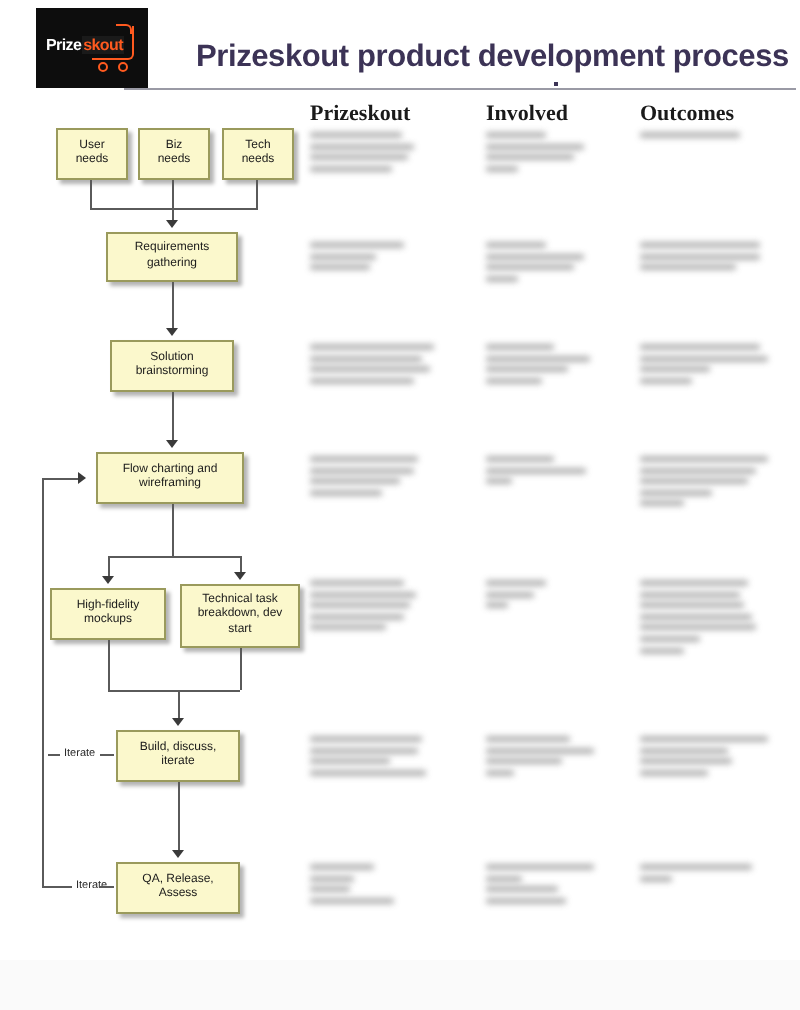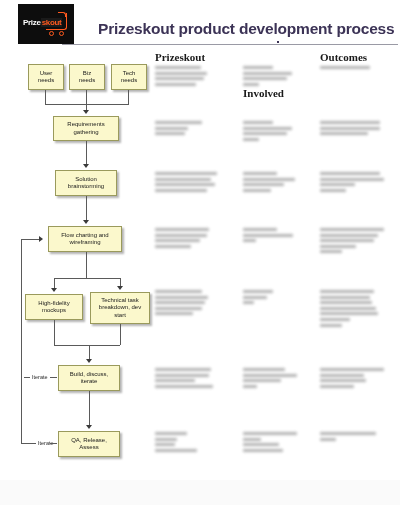--- a/index.html
+++ b/index.html
@@ -118,21 +118,21 @@
   .col-header {
     position: absolute;
     top: 51px;
     font-family: "Liberation Serif", serif;
     font-size: 11px;
     font-weight: bold;
     color: #1a1a1a;
     white-space: nowrap;
   }
   #col-description { left: 155px; }
-  #col-involved   { left: 243px; margin-top: 36px; }
+  #col-involved   { left: 243px; }
   #col-outcomes   { left: 320px; text-align: center; }
 
   
   .node {
     position: absolute;
     background: #fbf8cc;
     border: 1px solid #9a9a5c;
     box-shadow: 2px 2px 2px rgba(0,0,0,0.30);
     box-sizing: border-box;
     display: flex;

